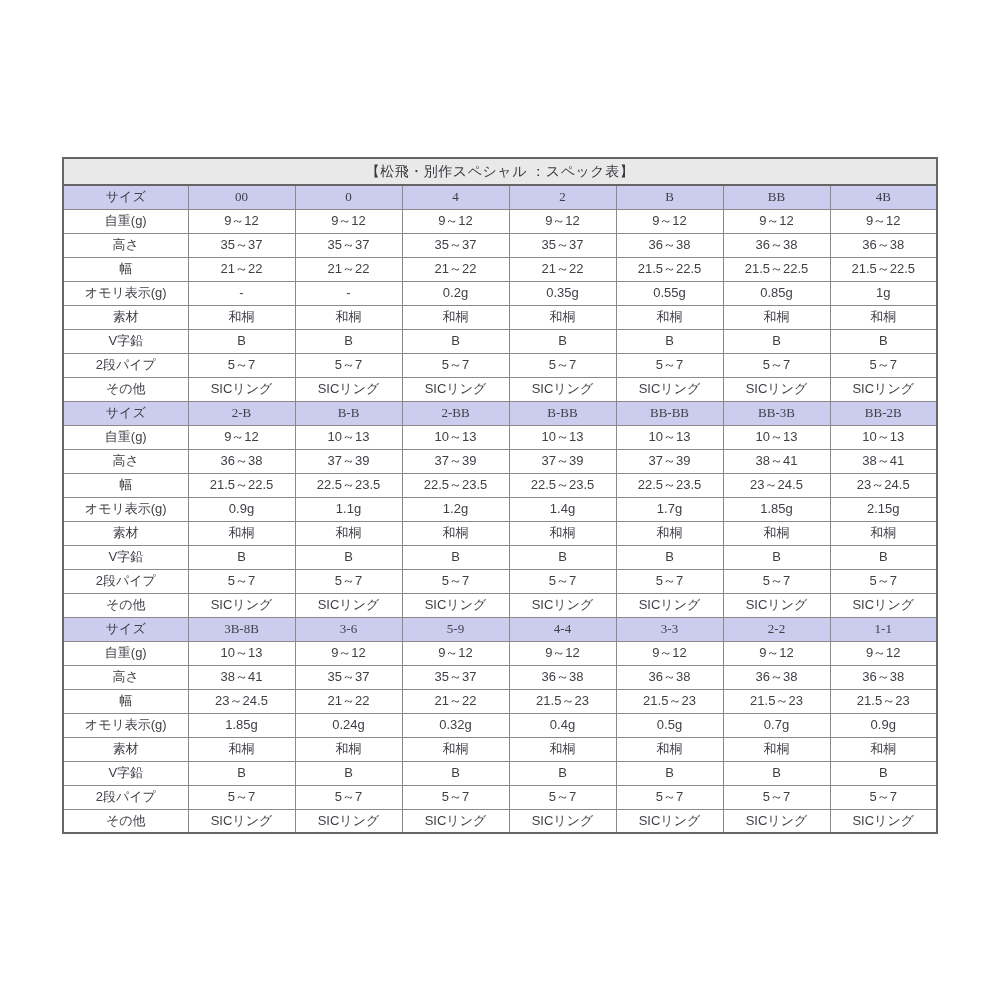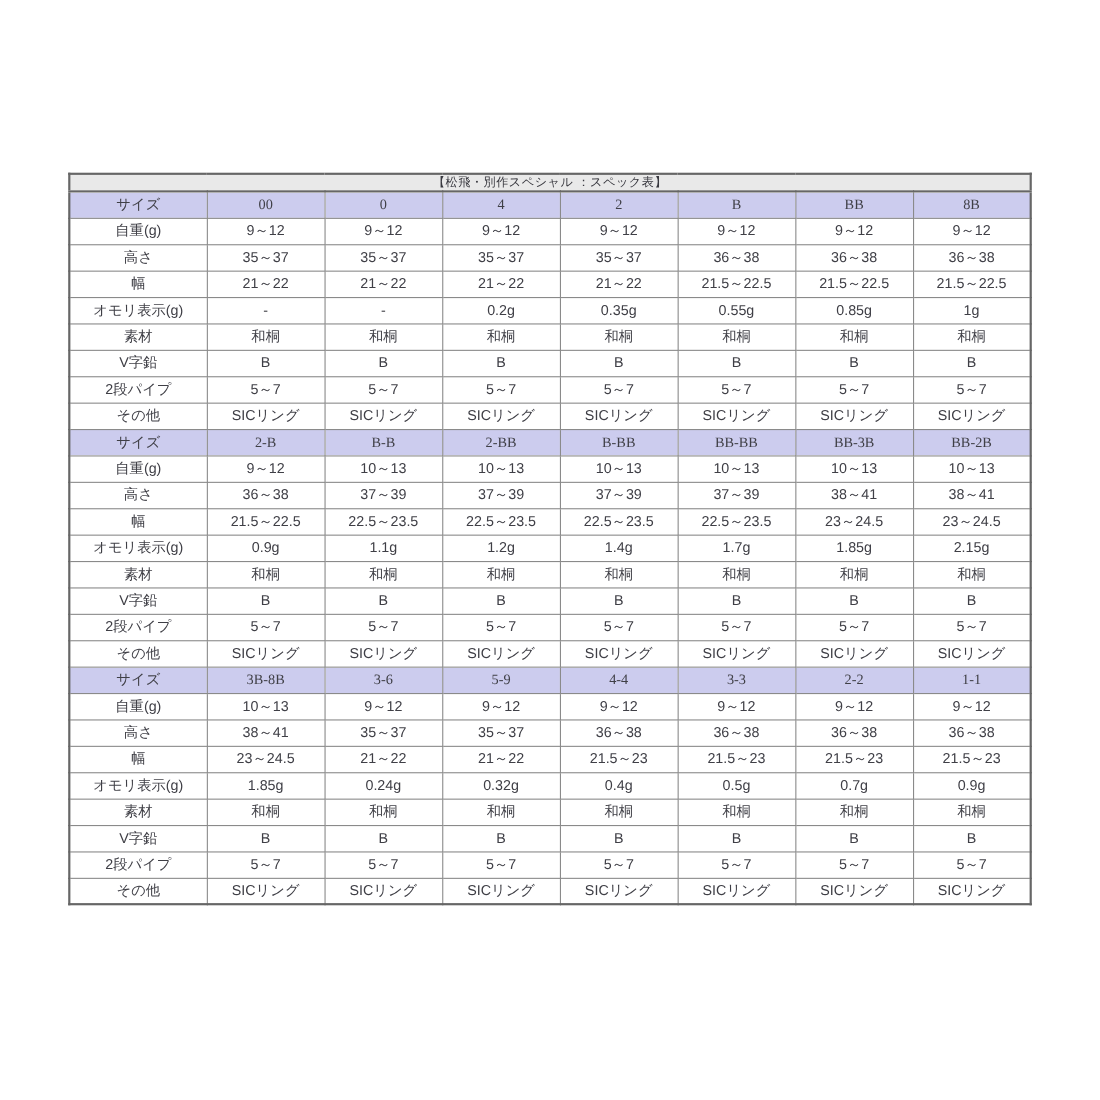--- a/index.html
+++ b/index.html
@@ -37,22 +37,22 @@
     vertical-align: middle;
     height: 24px;
     padding: 0 2px;
     font-size: 13px;
     line-height: 1.1;
     background: var(--cell-bg);
     overflow: hidden;
     white-space: nowrap;
   }
   tr.title-row td {
-    height: 16px;
-    font-size: 11px;
+    height: 27px;
+    font-size: 14px;
     letter-spacing: 0.5px;
     background: var(--title-bg);
     border-bottom: 2px solid var(--outer-border);
     color: #38383f;
   }
   tr.size-row td {
     background: var(--size-row-bg);
     font-family: Liberation Serif, serif;
   }
   td.label-cell {
@@ -85,21 +85,21 @@
       </thead>
       <tbody>
           <tr class="size-row">
             <td class="label-cell">サイズ</td>
             <td>00</td>
             <td>0</td>
             <td>4</td>
             <td>2</td>
             <td>B</td>
             <td>BB</td>
-            <td>8B</td>
+            <td>4B</td>
           </tr>
           <tr>
             <td class="label-cell">自重(g)</td>
             <td>9～12</td>
             <td>9～12</td>
             <td>9～12</td>
             <td>9～12</td>
             <td>9～12</td>
             <td>9～12</td>
             <td>9～12</td>

